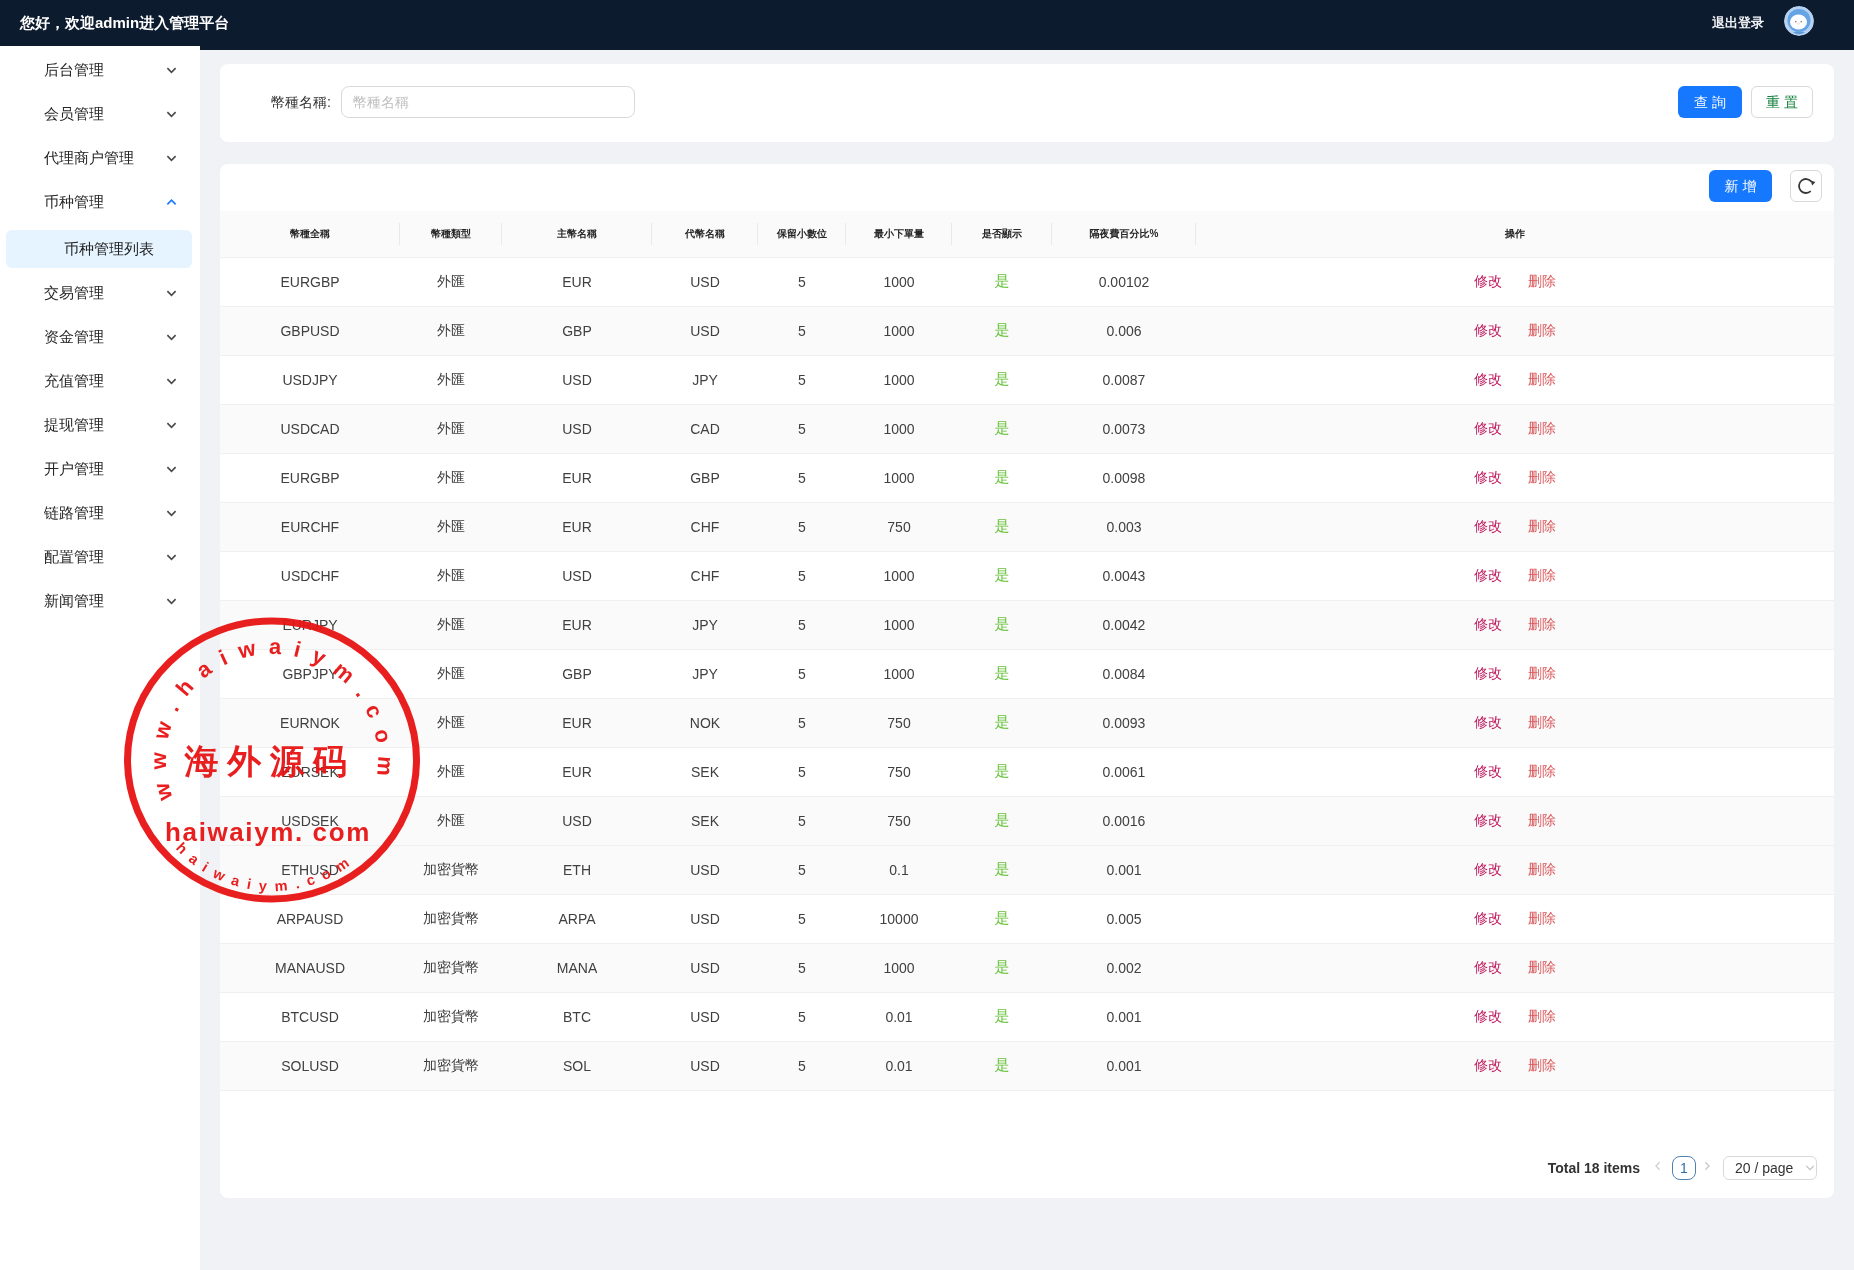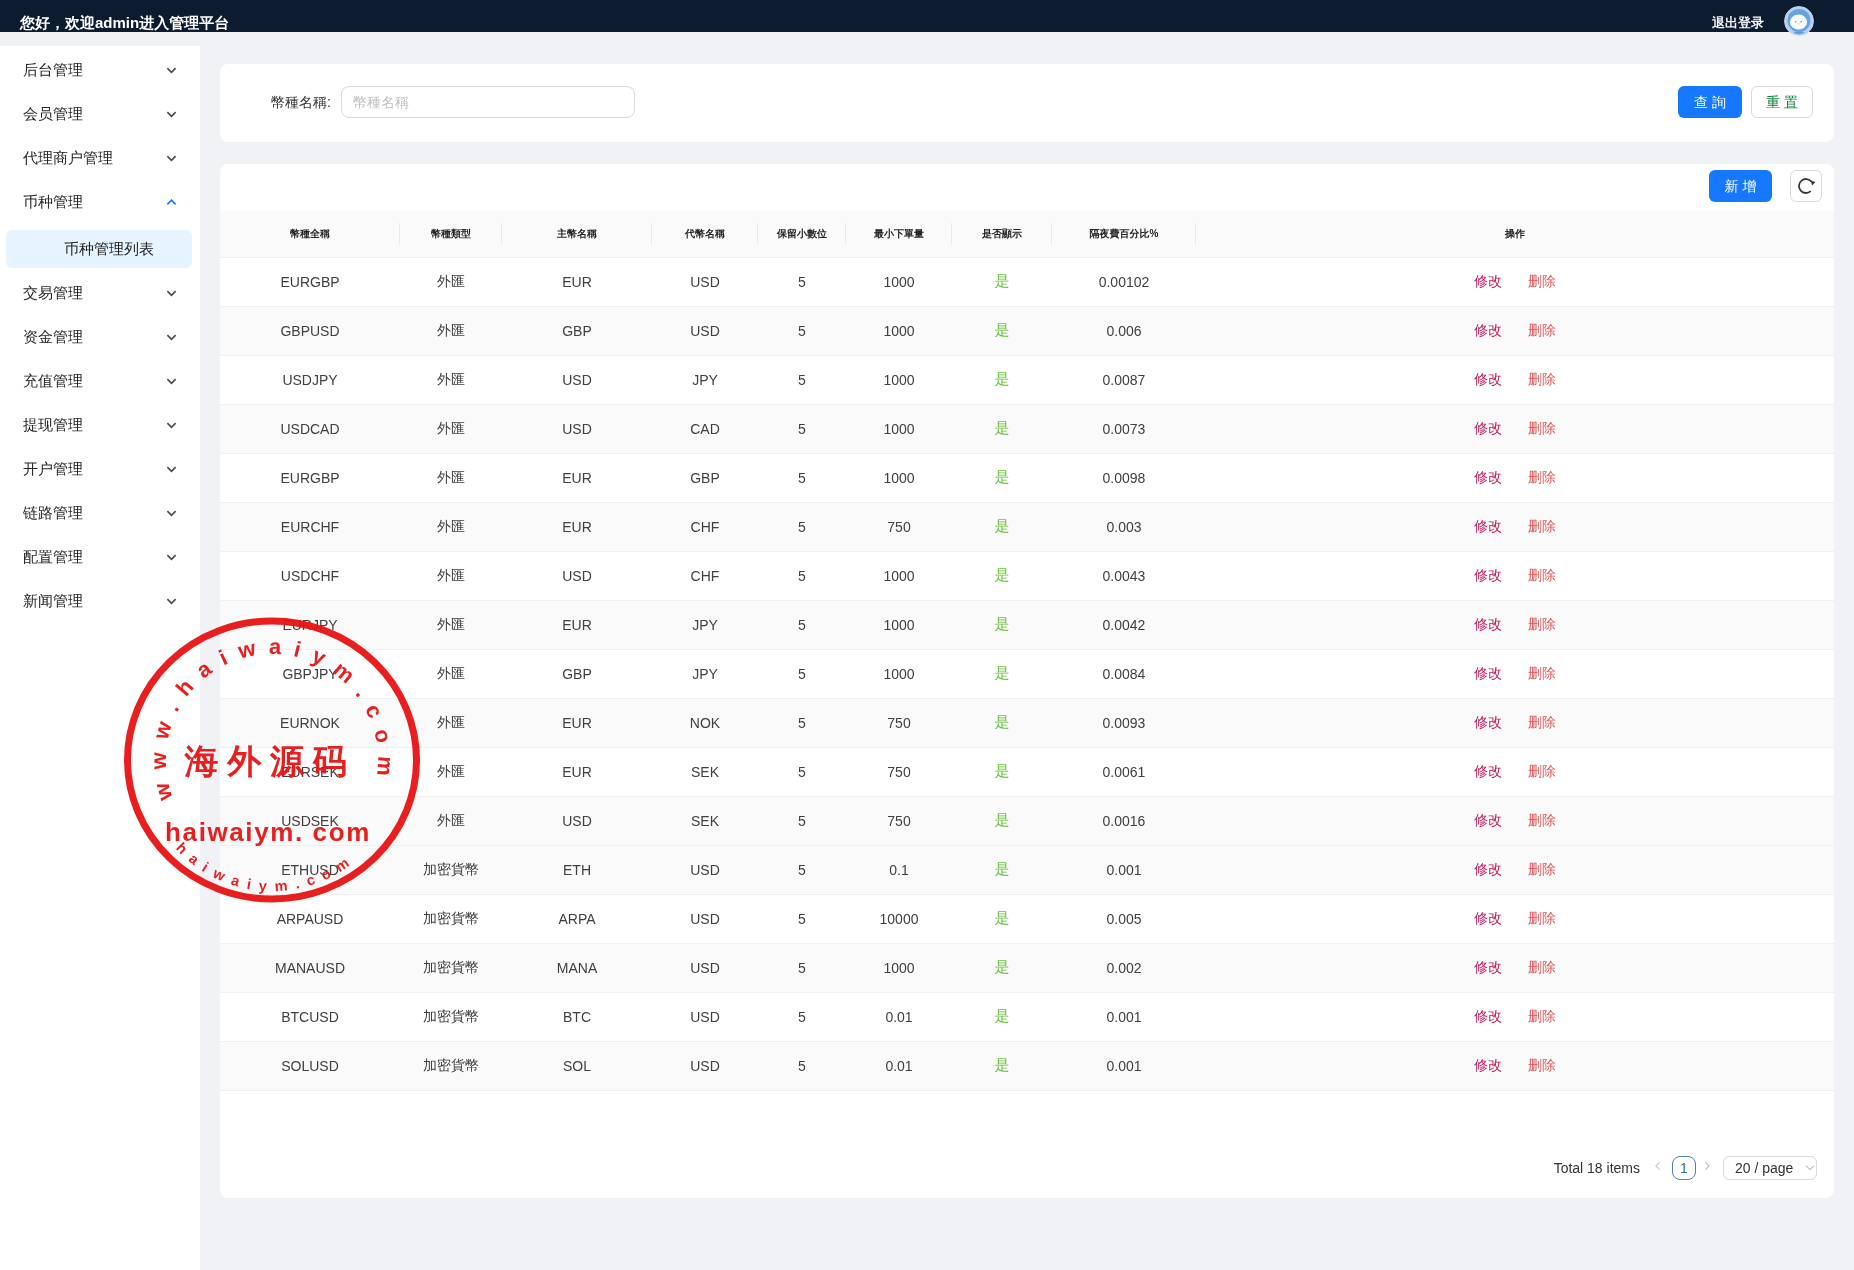--- a/index.html
+++ b/index.html
@@ -1,24 +1,24 @@
 <!DOCTYPE html>
 <html lang="zh"><head>
 <meta charset="utf-8">
 <title>管理平台</title>
 <style>
   * { margin:0; padding:0; box-sizing:border-box; }
   html,body { width:1854px; height:1270px; overflow:hidden; }
   body { font-family:"Liberation Sans", sans-serif; background:#f0f2f5; position:relative; color:#333; }
-  .topbar { position:absolute; left:0; top:0; width:1854px; height:32px; background:#0d1b2f; }
+  .topbar { position:absolute; left:0; top:0; width:1854px; height:50px; background:#0d1b2f; }
   .topbar .title { position:absolute; left:20px; top:0; line-height:46px; color:#fff; font-size:15px; font-weight:bold; }
   .topbar .logout { position:absolute; left:1712px; top:0; line-height:46px; color:#f2f3f5; font-size:13px; font-weight:bold; }
   .avatar { position:absolute; left:1784px; top:6px; width:30px; height:30px; border-radius:50%; overflow:hidden; }
   .sidebar { position:absolute; left:0; top:46px; width:200px; height:1224px; background:#fff; }
-  .mitem { position:absolute; left:0; width:232px; height:44px; line-height:44px; font-size:15px; color:#262626; padding-left:23px; }
+  .mitem { position:absolute; left:0; width:232px; height:44px; line-height:44px; font-size:15px; color:#262626; padding-left:44px; }
   .mitem svg { position:absolute; left:166px; top:17px; }
   .subactive { position:absolute; left:6px; top:184px; width:186px; height:38px; line-height:38px; background:#e6f4ff; border-radius:6px; font-size:15px; color:#1c1c1c; padding-left:58px; }
   .card { position:absolute; background:#fff; border-radius:8px; }
   .card1 { left:220px; top:64px; width:1614px; height:78px; }
   .card2 { left:220px; top:164px; width:1614px; height:1034px; }
   .f-label { position:absolute; left:271px; top:88px; height:28px; line-height:28px; font-size:14px; color:#333; }
   .f-input { position:absolute; left:341px; top:86px; width:294px; height:32px; border:1px solid #d9d9d9; border-radius:8px; background:#fff; font-size:14px; color:#bfbfbf; line-height:30px; padding-left:11px; }
   .btn { position:absolute; height:32px; border-radius:6px; font-size:14px; text-align:center; line-height:32px; }
   .btn-primary { background:#1677ff; color:#fff; }
   .btn-default { background:#fff; color:#15803d; border:1px solid #d9d9d9; line-height:30px; }
@@ -29,21 +29,21 @@
   table.grid { position:absolute; left:220px; top:211px; width:1614px; border-collapse:collapse; table-layout:fixed; font-size:14px; }
   table.grid th { height:46px; background:#fafafa; font-size:10px; font-weight:bold; color:#262626; border-bottom:1px solid #f0f0f0; position:relative; }
   table.grid th .sep { position:absolute; right:0; top:12px; width:1px; height:22px; background:#e9e9e9; }
   table.grid td { height:49px; text-align:center; color:#404040; border-bottom:1px solid #f0f0f0; }
   table.grid tr.even td { background:#fafafa; }
   table.grid td.green { color:#67c23a; font-size:15px; }
   .lnk-edit { color:#be185d; }
   .lnk-del { color:#d9575a; }
   .oplinks span { margin:0 13px; font-size:14px; }
   .pager { position:absolute; left:220px; top:1155px; width:1614px; height:26px; }
-  .pager .total { position:absolute; right:194px; top:0; line-height:26px; font-size:14px; color:#333; }
+  .pager .total { position:absolute; right:194px; top:0; line-height:26px; font-size:14px; color:#333;font-weight:bold; }
   .pager .arrow { position:absolute; top:2px; width:14px; text-align:center; }
   .pager .pg1 { position:absolute; right:138px; top:1px; width:24px; height:24px; line-height:22px; text-align:center; border:1px solid #4e80b0; border-radius:8px; color:#2f6fa8; font-size:14px; background:#fff; }
   .pager .psel { position:absolute; right:17px; top:1px; width:94px; height:24px; border:1px solid #d9d9d9; border-radius:6px; background:#fff; line-height:22px; font-size:14px; color:#333; padding-left:11px; }
   .stamp { position:absolute; left:112px; top:600px; width:320px; height:320px; z-index:30; opacity:0.95; }
 </style>
 </head>
 <body>
   <div class="topbar">
     <div class="title">您好，欢迎admin进入管理平台</div>
     <div class="logout">退出登录</div>

